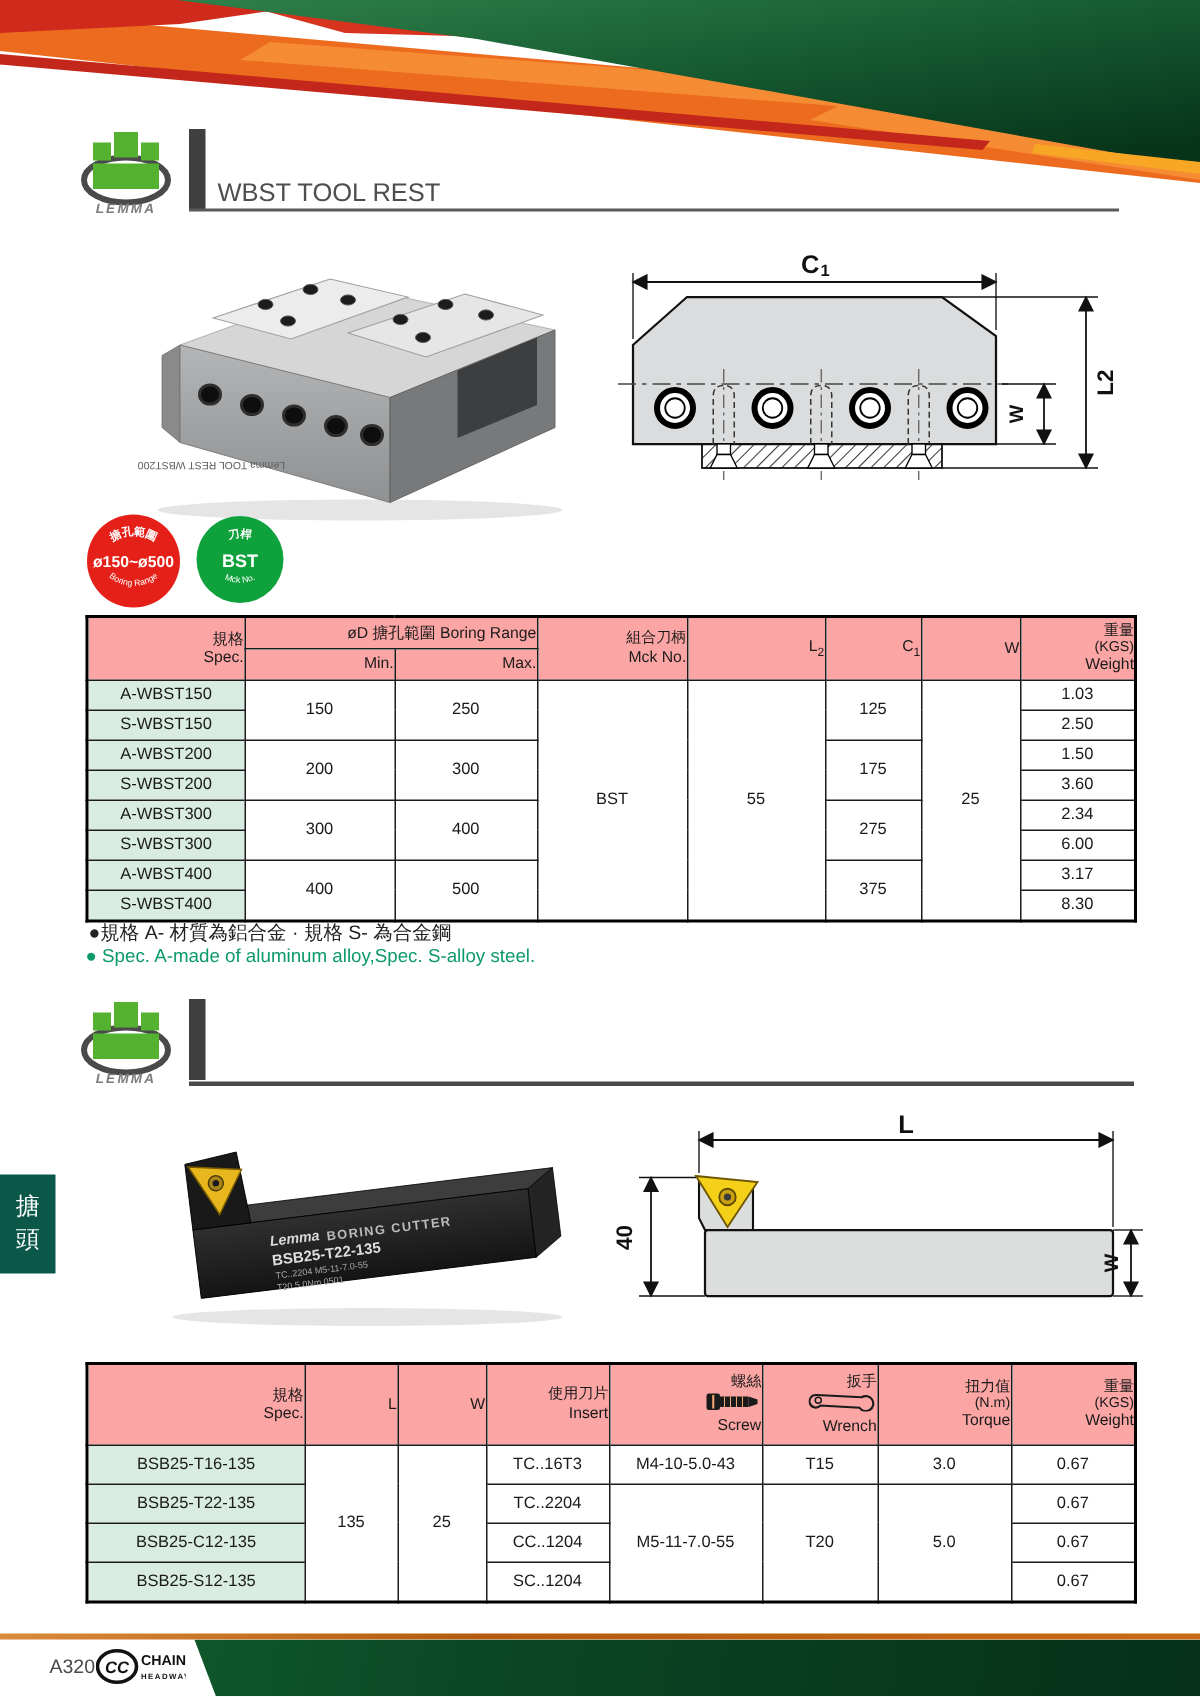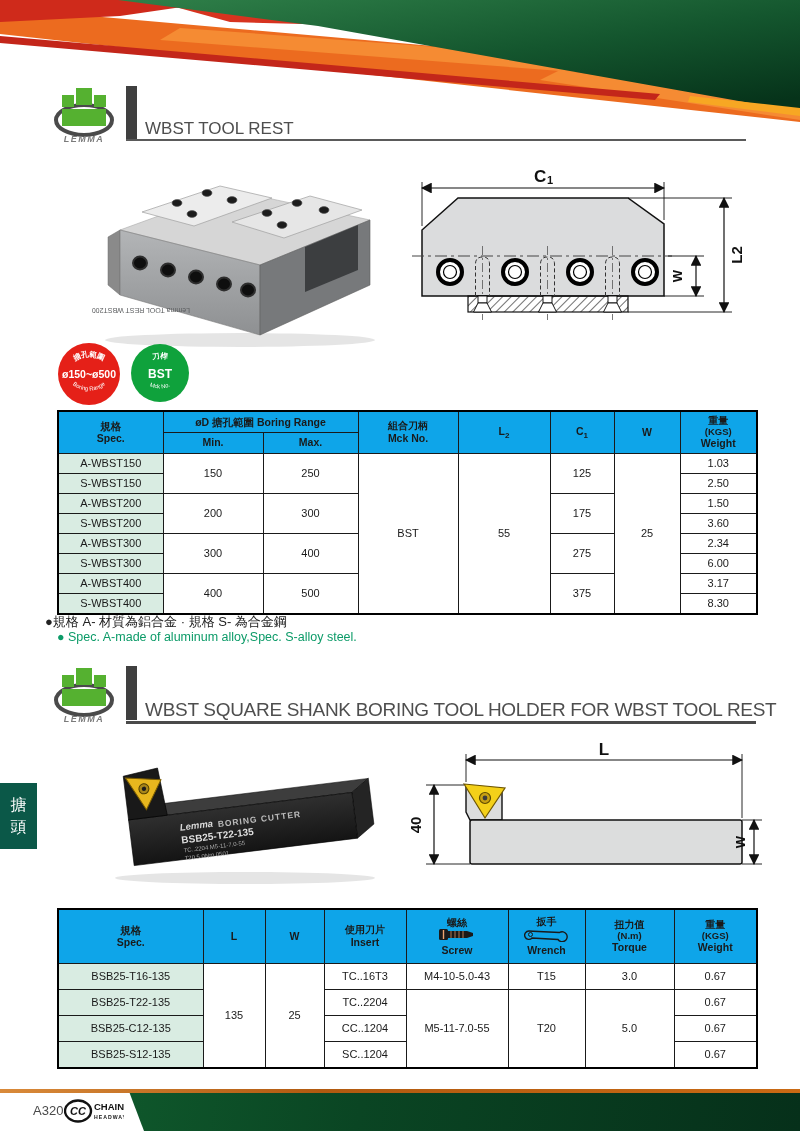--- a/index.html
+++ b/index.html
@@ -12,21 +12,21 @@
   .sec-bar{position:absolute;width:11px;height:54px;background:#3f3f3f;}
   .sec-title-zh{position:absolute;font-size:29px;font-weight:bold;color:#4e4e4e;letter-spacing:2px;white-space:nowrap;}
   .sec-title-en{position:absolute;font-weight:normal;color:#4e4e4e;white-space:nowrap;}
   .sec-underline{position:absolute;background:#5a5a5a;}
 
   
   table.ctable{position:absolute;left:57px;width:699px;border-collapse:collapse;table-layout:fixed;
                font-size:11px;border:2px solid #000;background:#fff;}
   table.ctable th,table.ctable td{border:1px solid #1a1a1a;text-align:center;vertical-align:middle;
                padding:0;line-height:1.15;overflow:hidden;}
-  table.ctable th{background:#0ea5e9;font-weight:bold;font-size:10.5px;}
+  table.ctable th{background:#fca5a5;font-weight:normal;font-size:10.5px;text-align:right;}
   table.ctable td{height:19px;}
   #t2.ctable td{height:25px;}
   td.spec{background:#d9ece2;text-align:left;padding-left:9px;}
   th sub{font-size:8px;}
   .th-sm{font-size:10px;}
   .th-unit{font-size:9.5px;}
 
   
   .note-zh{position:absolute;font-size:13px;color:#222;}
   .note-en{position:absolute;font-size:12.5px;color:#0c9b68;}
@@ -290,33 +290,32 @@
         <td rowspan="2">375</td>
         <td>3.17</td>
       </tr>
       <tr>
         <td class="spec">S-WBST400</td>
         <td>8.30</td>
       </tr>
     </tbody>
   </table>
 
-  <div class="note-zh" style="left:45px;top:613px;">●規格 A- 材質為鋁合金 · 規格 S- 為合金鋼</div>
+  <div class="note-zh" style="left:59px;top:613px;">●規格 A- 材質為鋁合金 · 規格 S- 為合金鋼</div>
   <div class="note-en" style="left:57px;top:630px;">● Spec. A-made of aluminum alloy,Spec. S-alloy steel.</div>
 
   <svg class="sec-logo" style="left:50px;top:662px;" viewBox="0 0 72 64">
     <ellipse cx="34" cy="38" rx="28" ry="15" fill="none" stroke="#4a4a4a" stroke-width="4"></ellipse>
     <rect x="26" y="6" width="16" height="17" fill="#55b130"></rect>
     <rect x="12" y="13" width="12" height="12" fill="#55b130"></rect>
     <rect x="44" y="13" width="12" height="12" fill="#55b130"></rect>
     <rect x="12" y="27" width="44" height="17" fill="#55b130"></rect>
     <text x="34" y="60" text-anchor="middle" font-size="9" font-weight="bold" font-style="italic" fill="#7b7b7b" letter-spacing="1.5">LEMMA</text>
   </svg>
   <div class="sec-bar" style="left:126px;top:666px;"></div>
-  <div class="sec-title-en" style="left:145px;top:699px;font-size:19px;letter-spacing:-0.3px;">WBST SQUARE SHANK BORING TOOL HOLDER FOR WBST TOOL REST</div>
   <div class="sec-underline" style="left:126px;top:721px;width:630px;height:3px;background:#4a4a4a;"></div>
 
   <div class="side-tab">
     <span>搪</span>
     <span>頭</span>
   </div>
 
   <svg class="abs" style="left:85px;top:745px;" width="310" height="145" viewBox="0 0 310 145">
     <defs>
       <linearGradient id="barFace" x1="0" y1="0" x2="0" y2="1">

